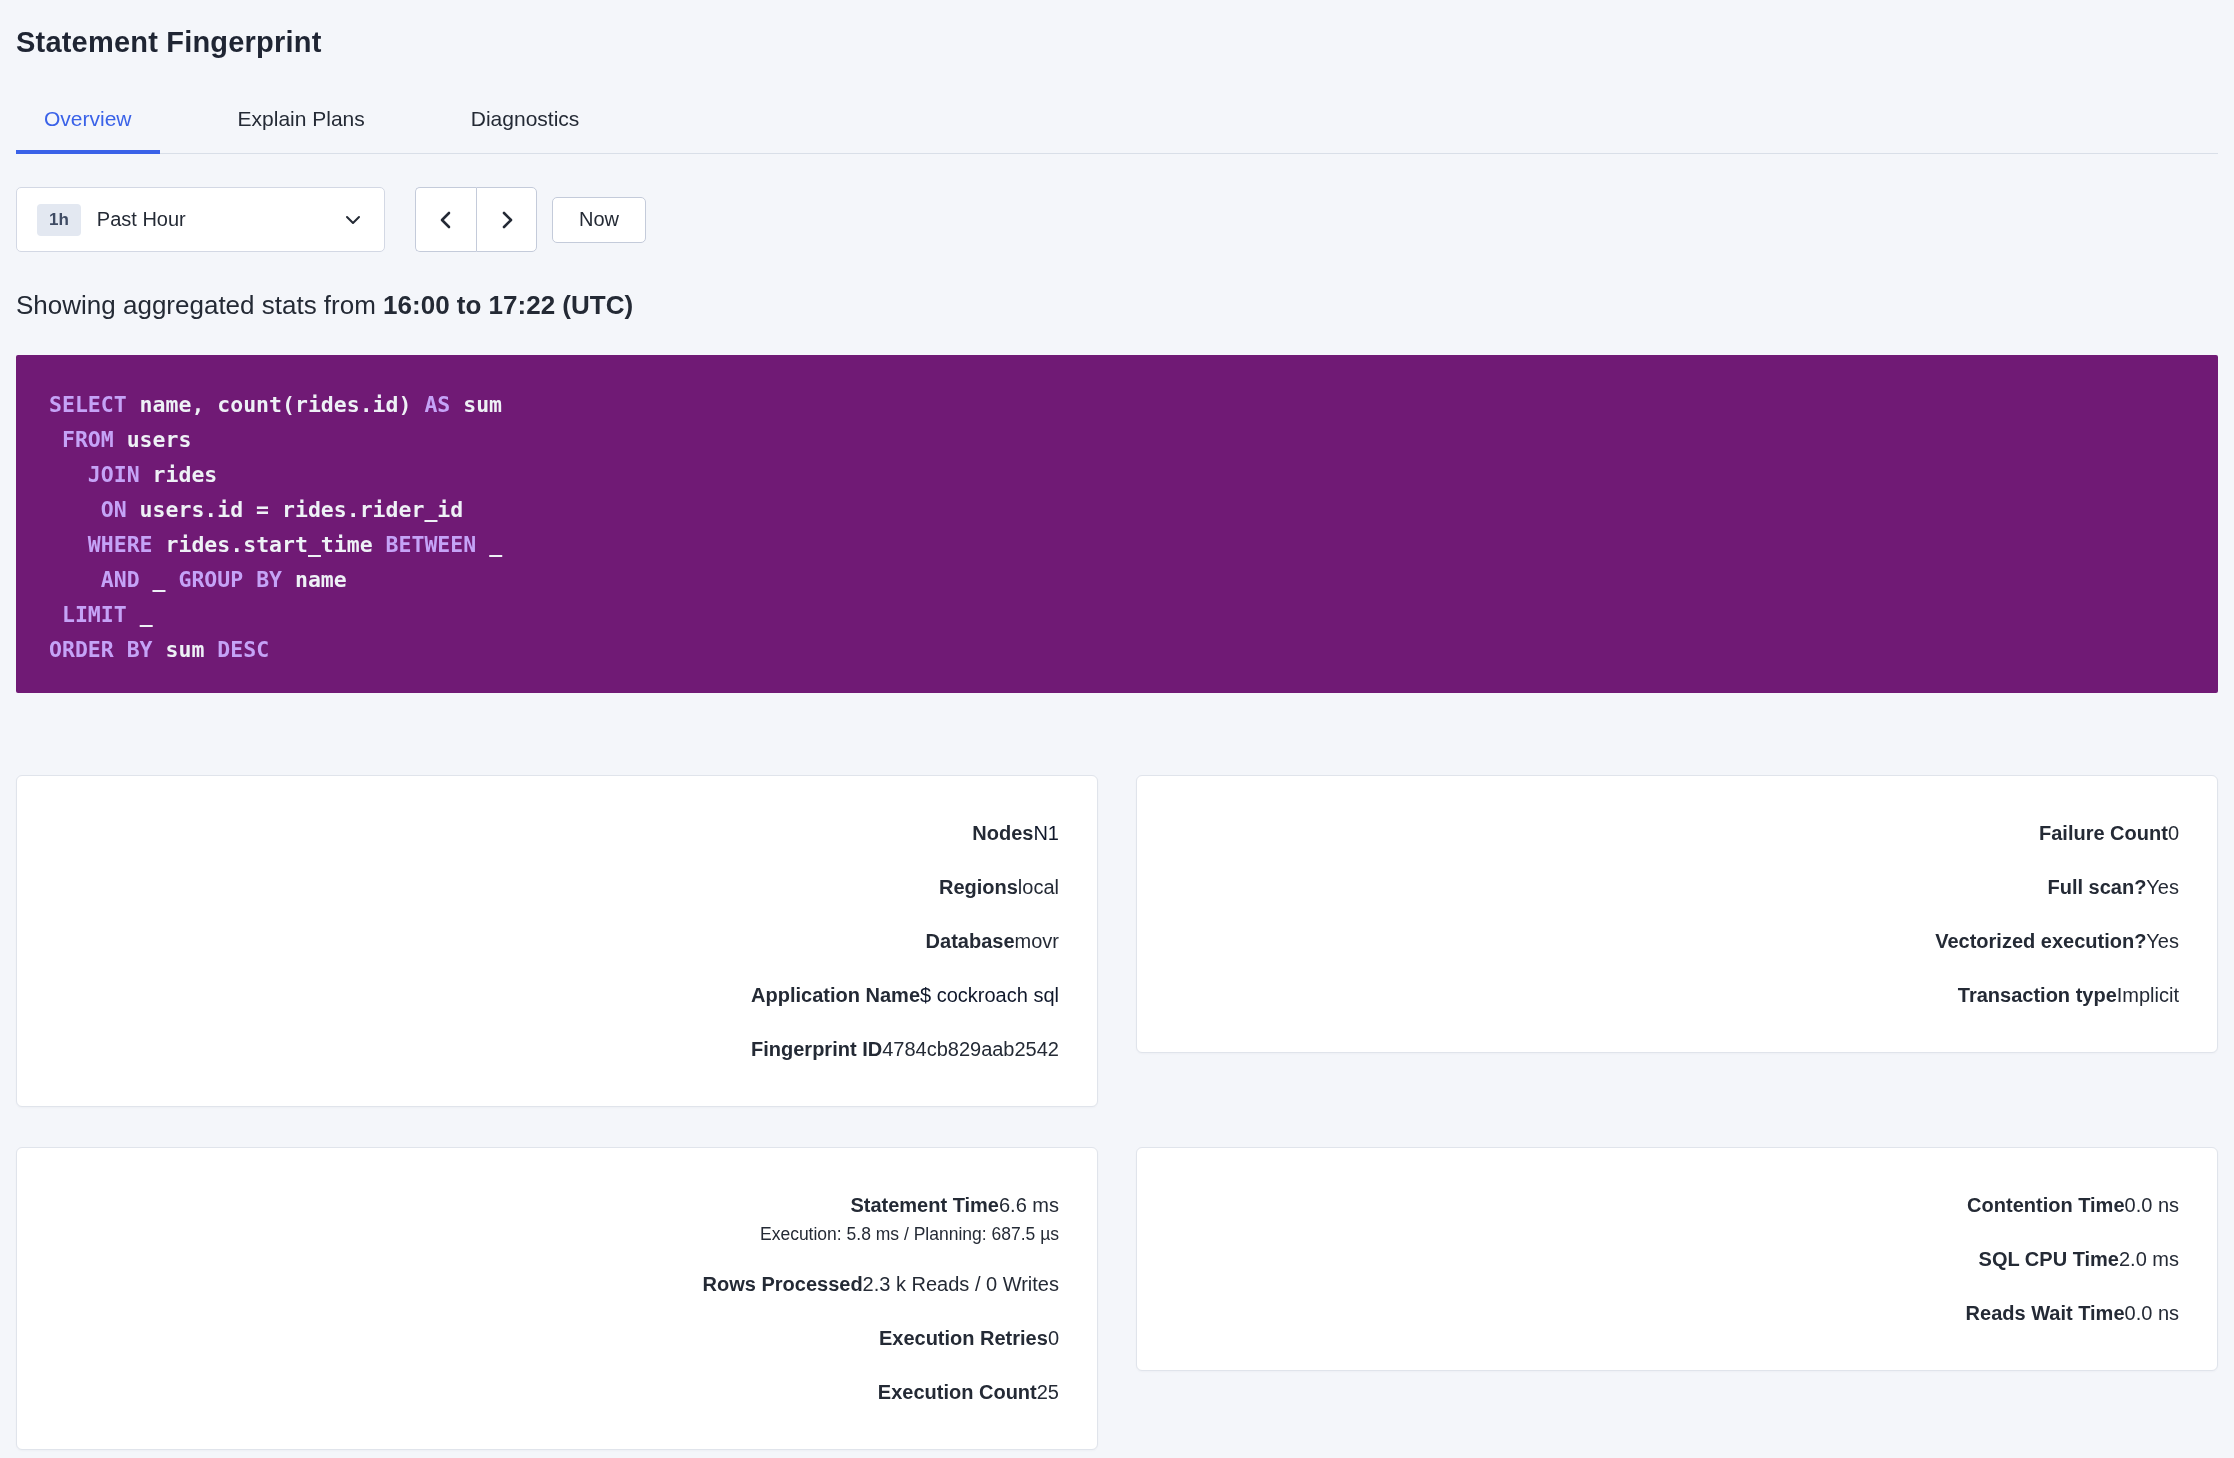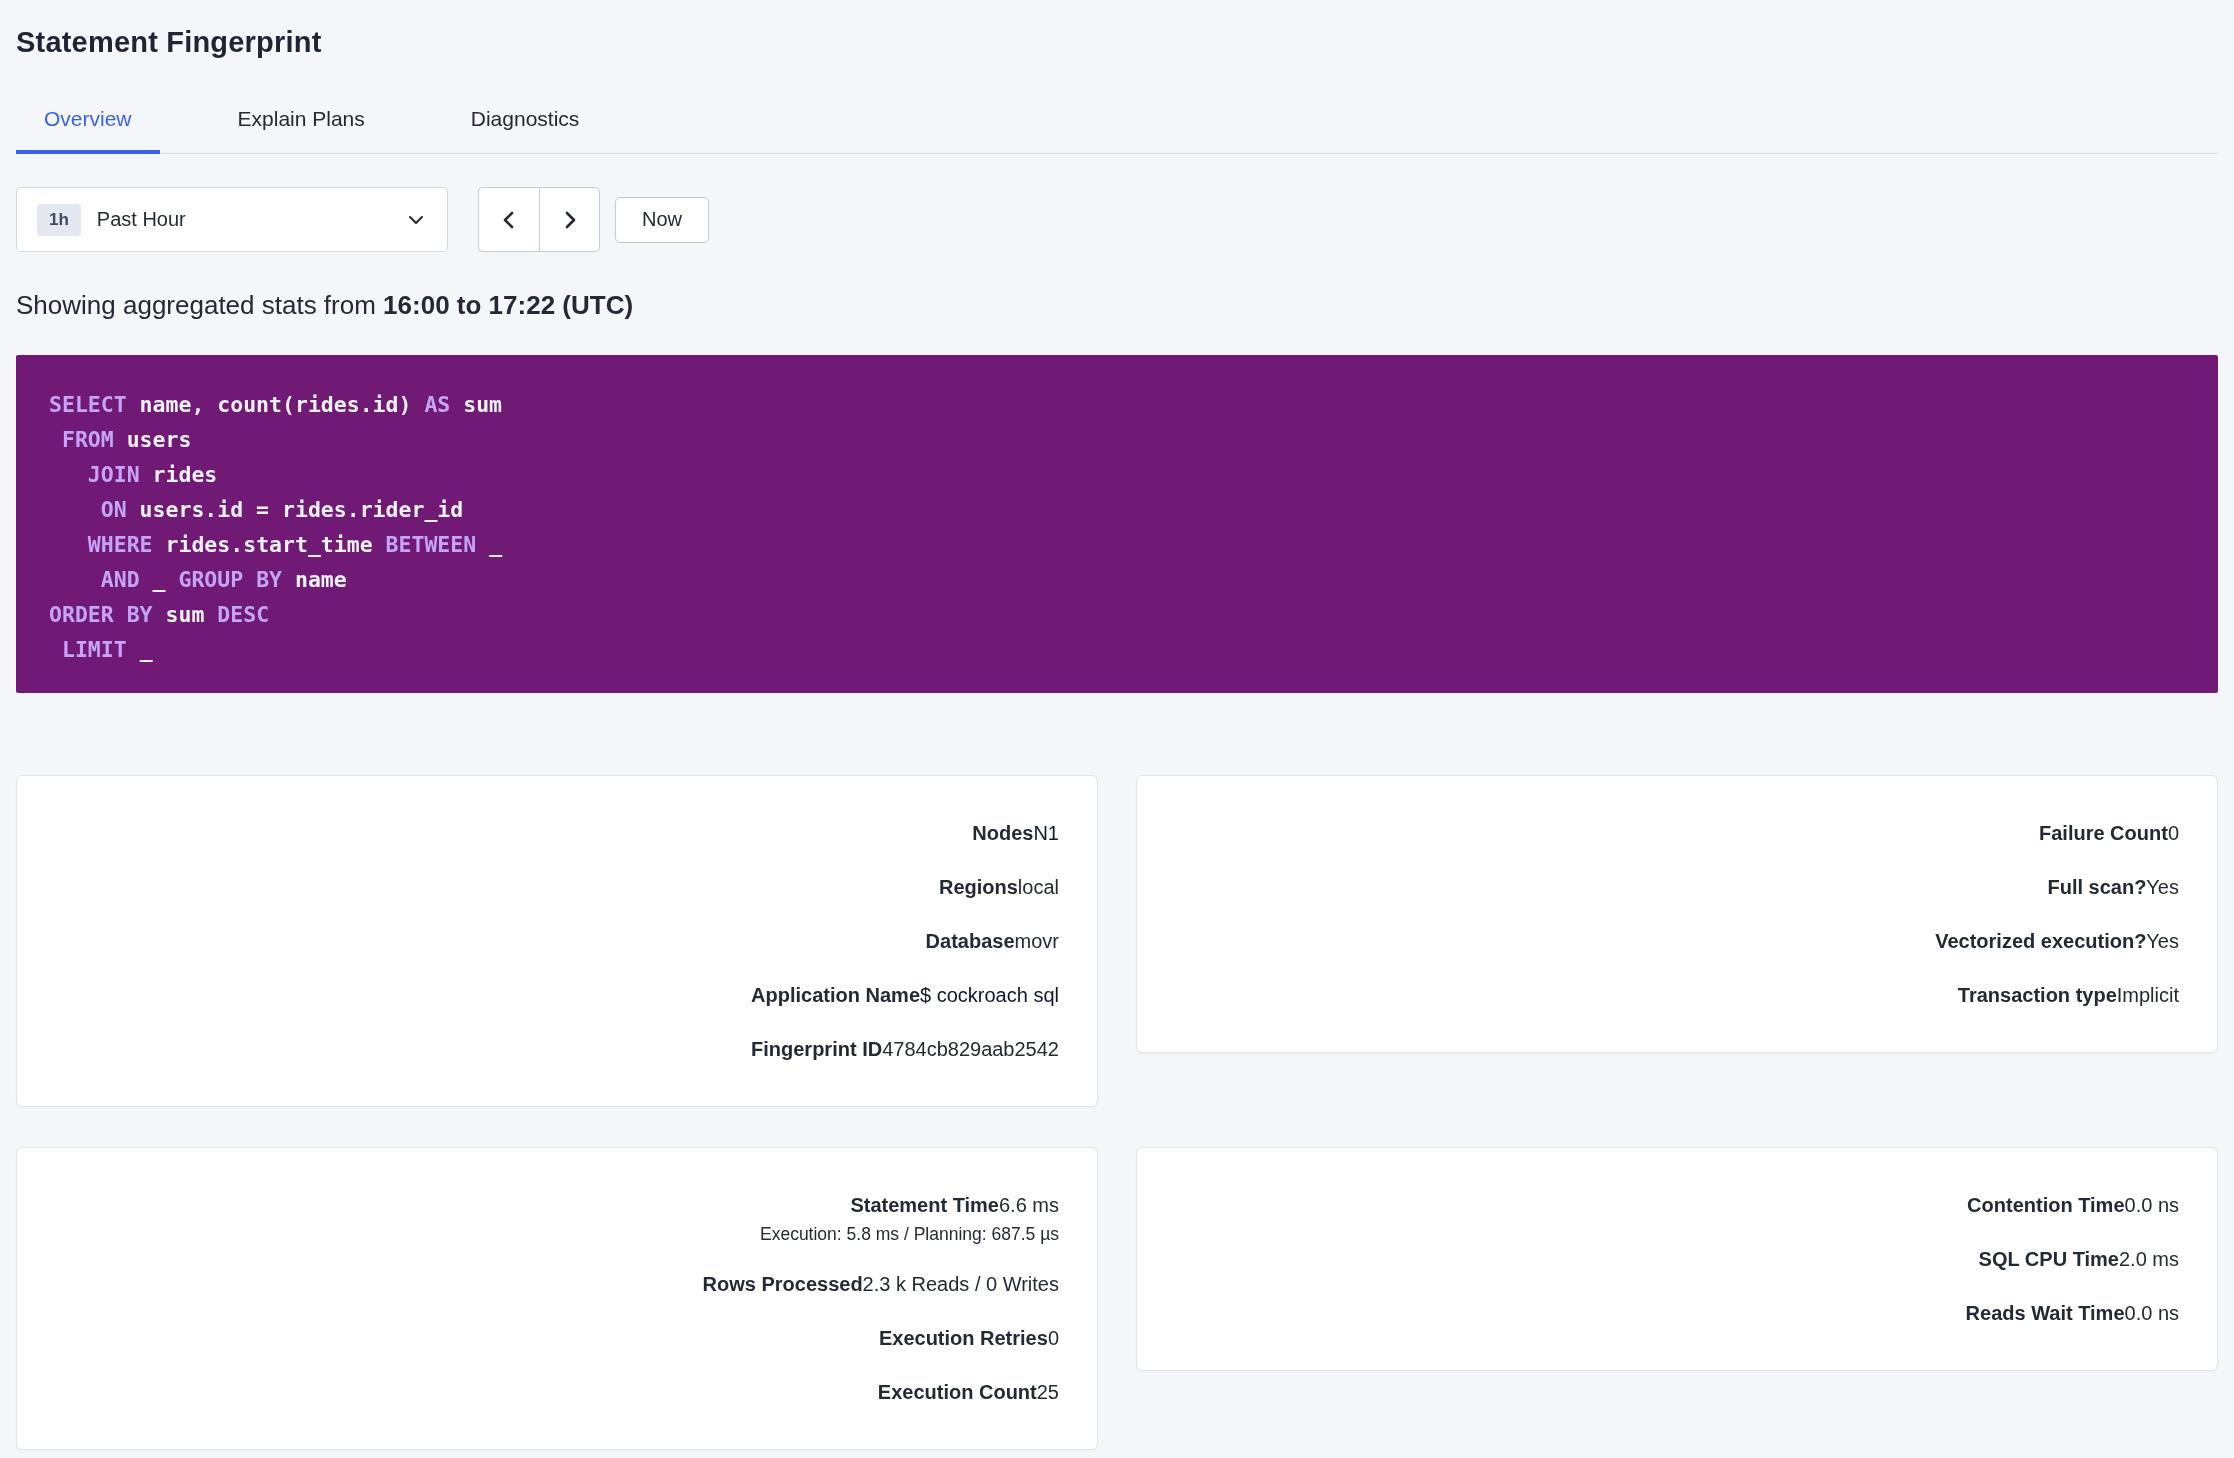--- a/index.html
+++ b/index.html
@@ -38,21 +38,21 @@
     content: "";
     position: absolute;
     left: 0; right: 0; bottom: -1px;
     height: 4px;
     background: #3a62e8;
   }
 
   
   .toolbar { display: flex; align-items: center; margin-top: 33px; }
   .time-picker {
-    width: 432px; height: 65px;
+    width: 369px; height: 65px;
     background: #fff;
     border: 1px solid #d3d8e4;
     border-radius: 5px;
     display: flex; align-items: center;
     padding: 0 20px;
     cursor: pointer;
   }
   .time-badge {
     background: #e3e8f1;
     color: #3f4b63;
@@ -186,22 +186,22 @@
   <p class="stats-line"><span>Showing aggregated stats from </span><b>16:00 to 17:22 (UTC)</b></p>
 
   <div class="code-block">
     <div>
         <div class="code-line"><span class="kw">SELECT</span><span class="pl"> name, count(rides.id) </span><span class="kw">AS</span><span class="pl"> sum</span></div>
         <div class="code-line"><span class="pl"> </span><span class="kw">FROM</span><span class="pl"> users</span></div>
         <div class="code-line"><span class="pl">   </span><span class="kw">JOIN</span><span class="pl"> rides</span></div>
         <div class="code-line"><span class="pl">    </span><span class="kw">ON</span><span class="pl"> users.id = rides.rider_id</span></div>
         <div class="code-line"><span class="pl">   </span><span class="kw">WHERE</span><span class="pl"> rides.start_time </span><span class="kw">BETWEEN</span><span class="pl"> _</span></div>
         <div class="code-line"><span class="pl">    </span><span class="kw">AND</span><span class="pl"> _ </span><span class="kw">GROUP BY</span><span class="pl"> name</span></div>
+        <div class="code-line"><span class="pl"> </span><span class="kw">LIMIT</span><span class="pl"> _</span></div>
         <div class="code-line"><span class="kw">ORDER BY</span><span class="pl"> sum </span><span class="kw">DESC</span></div>
-        <div class="code-line"><span class="pl"> </span><span class="kw">LIMIT</span><span class="pl"> _</span></div>
       </div>
   </div>
 
   <div class="cards-grid">
       <div class="card">
         <div class="card-row">
           <div class="row-main">
             <span class="row-label">Nodes</span>
             <span class="row-value link">N1</span>
           </div>

